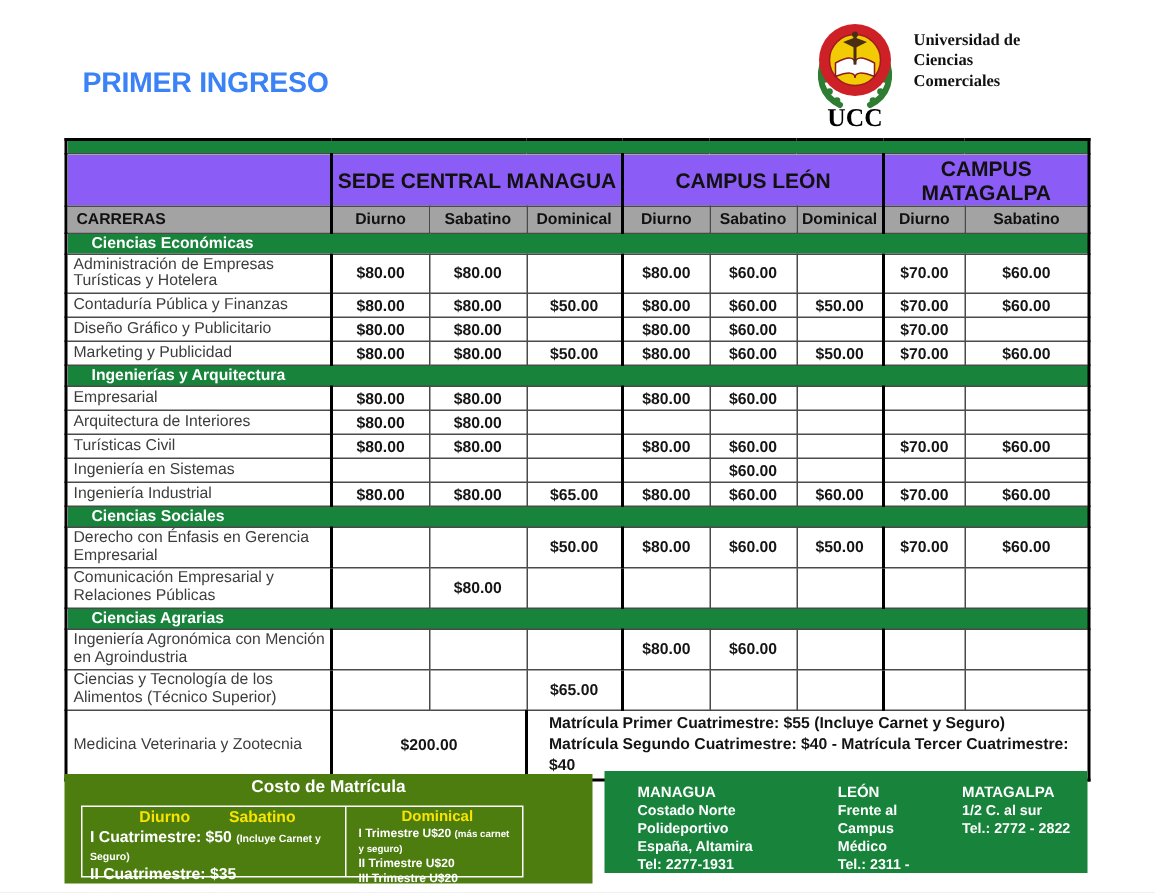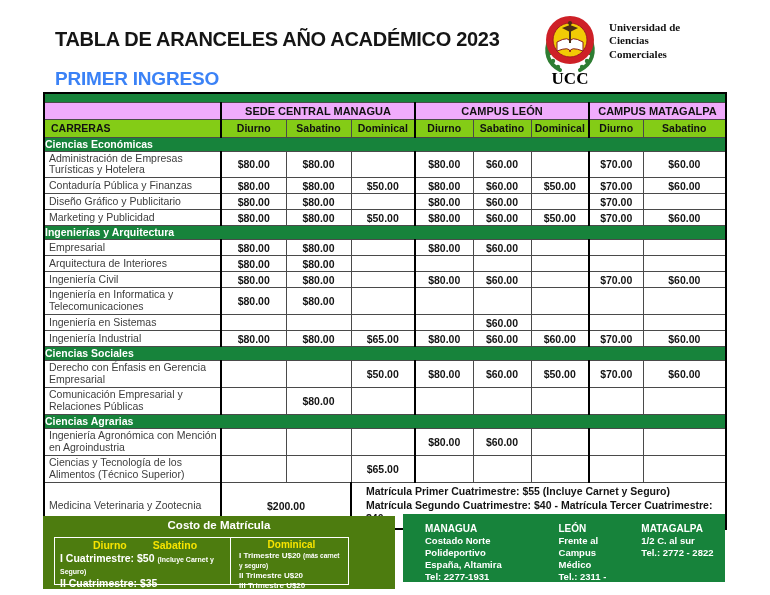--- a/index.html
+++ b/index.html
@@ -13,27 +13,27 @@
 
   .logo{position:absolute;left:540px;top:12px;display:flex;align-items:flex-start;gap:9px;}
   .org-name{font-family:"Liberation Serif",serif;font-weight:bold;font-size:11px;
             color:#111;line-height:1.22;margin-top:9px;}
 
   
   table.fees{position:absolute;left:43px;top:92px;width:682px;border-collapse:collapse;
              table-layout:fixed;border:2px solid #000;}
   .fees th,.fees td{border:1px solid #4a4a4a;box-sizing:border-box;overflow:hidden;}
   .topbar{height:9px;background:#17833B;padding:0;}
-  tr.gr th{height:17px;font-size:11px;font-weight:bold;color:#111;background:#f0abfc;}
-  tr.dr th{height:18px;font-size:10.5px;font-weight:bold;color:#111;background:#84cc16;}
+  tr.gr th{height:17px;font-size:14px;font-weight:bold;color:#111;background:#8b5cf6;}
+  tr.dr th{height:18px;font-size:10.5px;font-weight:bold;color:#111;background:#a3a3a3;}
   th.blank{background:#fff;}
   th.carreras-h{text-align:left;padding-left:6px;font-size:10.5px;}
   .gb{border-left:2px solid #000 !important;}
   tr.section td{background:#17833B;color:#fff;font-weight:bold;font-size:10.5px;
-                text-align:left;padding:1px 0;height:11px;line-height:1.05;}
+                text-align:left;padding:1px 16px;height:11px;line-height:1.05;}
   tr.data{height:16px;}
   td.carrera{font-size:10.5px;color:#3d3d3d;text-align:left;
              padding:1px 2px 1px 4px;line-height:1.14;}
   td.val{font-size:10.5px;font-weight:bold;color:#141414;text-align:center;padding:1px 0;}
   td.med-note{font-size:10.5px;font-weight:bold;color:#141414;text-align:left;
               padding:2px 2px 2px 14px;line-height:1.3;}
 
   
   .foot-left{position:absolute;left:43px;top:516px;width:352px;height:73px;background:#4d7c0f;}
   .fl-title{color:#fff;font-weight:bold;font-size:11.5px;text-align:center;padding-top:3px;}
@@ -56,21 +56,20 @@
   .loc .city{font-weight:bold;font-size:10px;line-height:1.3;}
   .loc .ln{font-weight:bold;font-size:9.5px;line-height:1.28;}
   .loc1{width:132px;} .loc2{width:76px;} .loc3{width:88px;}
 </style>
 </head>
 <body>
 
 <div class="page">
 
   <div class="titles">
-    <div class="page-title">TABLA DE ARANCELES AÑO ACADÉMICO 2023</div>
     <div class="page-subtitle">PRIMER INGRESO</div>
   </div>
 
   <div class="logo">
     <svg width="60" height="74" viewBox="0 0 60 74">
       <path d="M10,26 C4,40 8,52 20,58" fill="none" stroke="#2E7D32" stroke-width="4" stroke-linecap="round"></path>
       <path d="M50,26 C56,40 52,52 40,58" fill="none" stroke="#2E7D32" stroke-width="4" stroke-linecap="round"></path>
       <circle cx="9" cy="33" r="2.2" fill="#2E7D32"></circle>
         <circle cx="10" cy="41" r="2.2" fill="#2E7D32"></circle>
       <circle cx="13" cy="49" r="2.2" fill="#2E7D32"></circle>
@@ -195,40 +194,29 @@
           <td class="val gb">$80.00</td>
           <td class="val">$80.00</td>
           <td class="val"></td>
           <td class="val gb"></td>
           <td class="val"></td>
           <td class="val"></td>
           <td class="val gb"></td>
           <td class="val"></td>
         </tr>
         <tr class="data">
-          <td class="carrera">Ingeniería Civil</td>
-          <td class="val gb">$80.00</td>
-          <td class="val">$80.00</td>
-          <td class="val"></td>
-          <td class="val gb">$80.00</td>
-          <td class="val">$60.00</td>
-          <td class="val"></td>
-          <td class="val gb">$70.00</td>
-          <td class="val">$60.00</td>
-        </tr>
-        <tr class="data">
-          <td class="carrera">Ingeniería en Informatica y Telecomunicaciones</td>
-          <td class="val gb">$80.00</td>
-          <td class="val">$80.00</td>
-          <td class="val"></td>
-          <td class="val gb"></td>
-          <td class="val"></td>
-          <td class="val"></td>
-          <td class="val gb"></td>
-          <td class="val"></td>
+          <td class="carrera">Turísticas Civil</td>
+          <td class="val gb">$80.00</td>
+          <td class="val">$80.00</td>
+          <td class="val"></td>
+          <td class="val gb">$80.00</td>
+          <td class="val">$60.00</td>
+          <td class="val"></td>
+          <td class="val gb">$70.00</td>
+          <td class="val">$60.00</td>
         </tr>
         <tr class="data">
           <td class="carrera">Ingeniería en Sistemas</td>
           <td class="val gb"></td>
           <td class="val"></td>
           <td class="val"></td>
           <td class="val gb"></td>
           <td class="val">$60.00</td>
           <td class="val"></td>
           <td class="val gb"></td>

